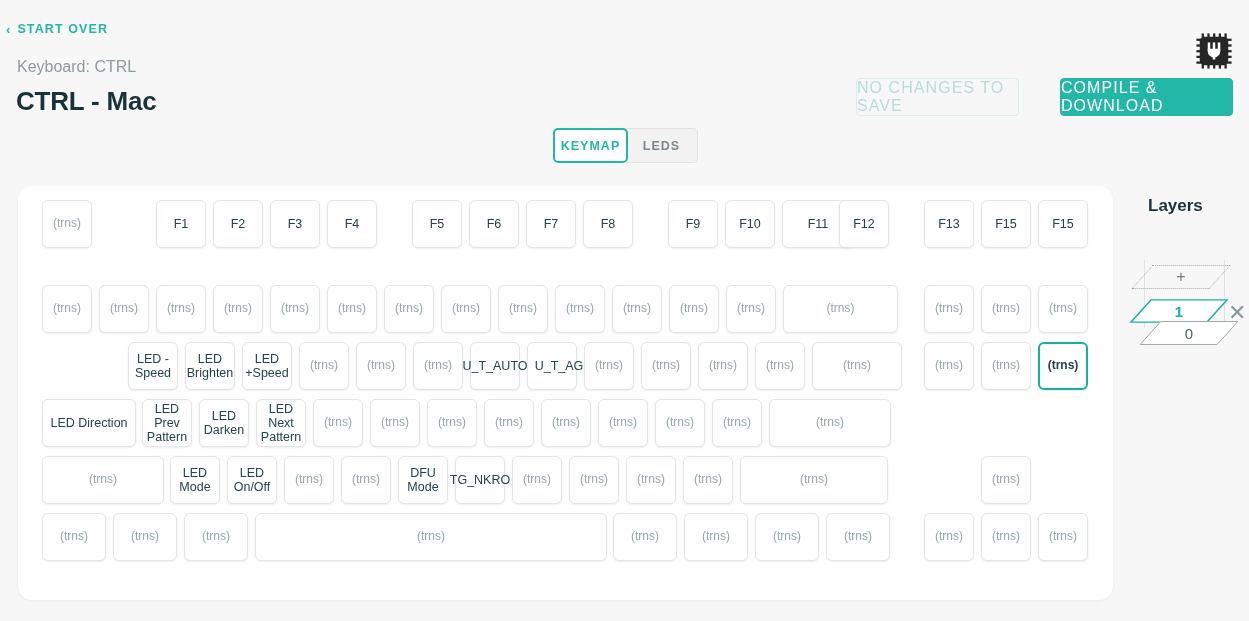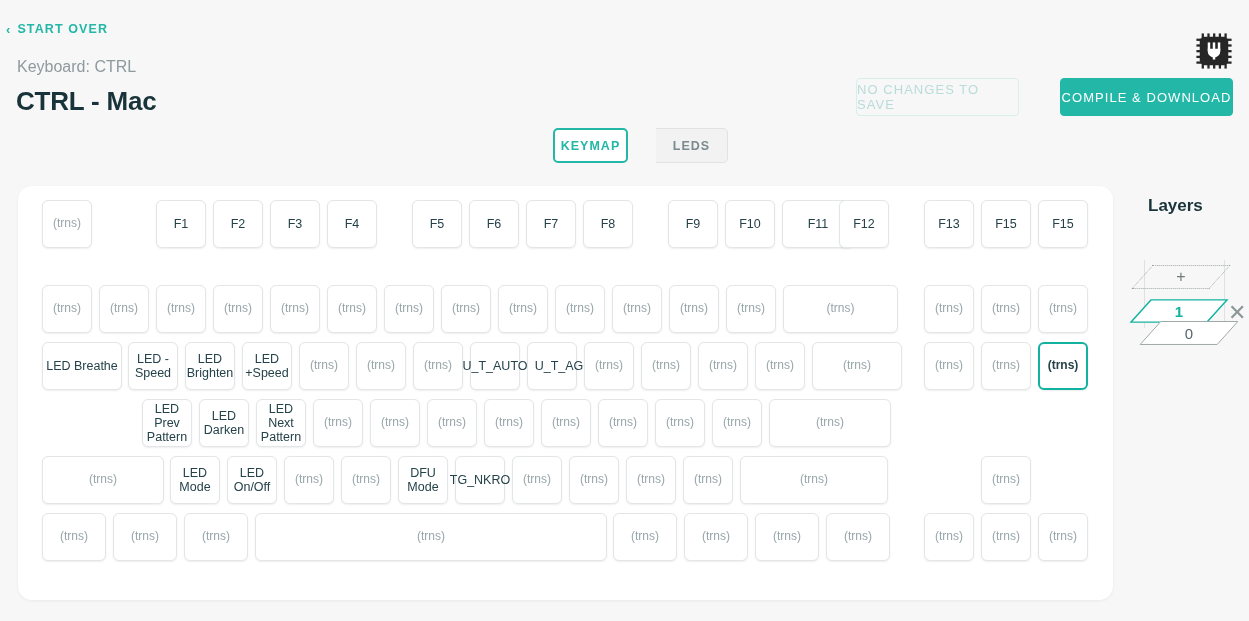--- a/index.html
+++ b/index.html
@@ -64,21 +64,21 @@
   }
   .powered-text { line-height: 1.05; }
   .powered-text .l1 { font-size: 14px; color: #1d1d1d; font-weight: 400; }
   .powered-text .l2 { font-size: 19px; color: #1d1d1d; font-weight: 400; letter-spacing: -0.2px; }
 
   
   .btn {
     position: absolute;
     height: 38px;
     border-radius: 4px;
-    font-size: 13px;
+    font-size: 16px;
     letter-spacing: 1.05px;
     display: flex;
     align-items: center;
     justify-content: center;
     font-weight: 500;
     cursor: pointer;
   }
   .btn-save {
     right: 230px;
     top: 78px;
@@ -96,21 +96,20 @@
     color: #ffffff;
   }
 
   
   .tabs {
     position: absolute;
     left: 553px;
     top: 128px;
     display: flex;
     height: 35px;
-    gap: 30px;
   }
   .tab {
     display: flex;
     align-items: center;
     justify-content: center;
     font-size: 12.5px;
     letter-spacing: 1px;
     font-weight: 600;
     cursor: pointer;
   }
@@ -405,23 +404,20 @@
       </div>
       <div class="key trns" style="left: 906px; top: 99px; width: 50px; height: 48px;">
         <span class="lbl">(trns)</span>
       </div>
       <div class="key trns" style="left: 963px; top: 99px; width: 50px; height: 48px;">
         <span class="lbl">(trns)</span>
       </div>
       <div class="key trns" style="left: 1020px; top: 99px; width: 50px; height: 48px;">
         <span class="lbl">(trns)</span>
       </div>
-      <div class="key" style="left: 24px; top: 156px; width: 80px; height: 48px;">
-        <span class="lbl">LED Breathe</span>
-      </div>
       <div class="key" style="left: 110px; top: 156px; width: 50px; height: 48px;">
         <span class="lbl">LED -
 Speed</span>
       </div>
       <div class="key" style="left: 167px; top: 156px; width: 50px; height: 48px;">
         <span class="lbl">LED
 Brighten</span>
       </div>
       <div class="key" style="left: 224px; top: 156px; width: 50px; height: 48px;">
         <span class="lbl">LED
@@ -458,20 +454,23 @@
         <span class="lbl">(trns)</span>
       </div>
       <div class="key trns" style="left: 906px; top: 156px; width: 50px; height: 48px;">
         <span class="lbl">(trns)</span>
       </div>
       <div class="key trns" style="left: 963px; top: 156px; width: 50px; height: 48px;">
         <span class="lbl">(trns)</span>
       </div>
       <div class="key trns selected" style="left: 1020px; top: 156px; width: 50px; height: 48px;">
         <span class="lbl">(trns)</span>
+      </div>
+      <div class="key" style="left: 24px; top: 213px; width: 94px; height: 48px;">
+        <span class="lbl">LED Direction</span>
       </div>
       <div class="key" style="left: 124px; top: 213px; width: 50px; height: 48px;">
         <span class="lbl">LED
 Prev
 Pattern</span>
       </div>
       <div class="key" style="left: 181px; top: 213px; width: 50px; height: 48px;">
         <span class="lbl">LED
 Darken</span>
       </div>

